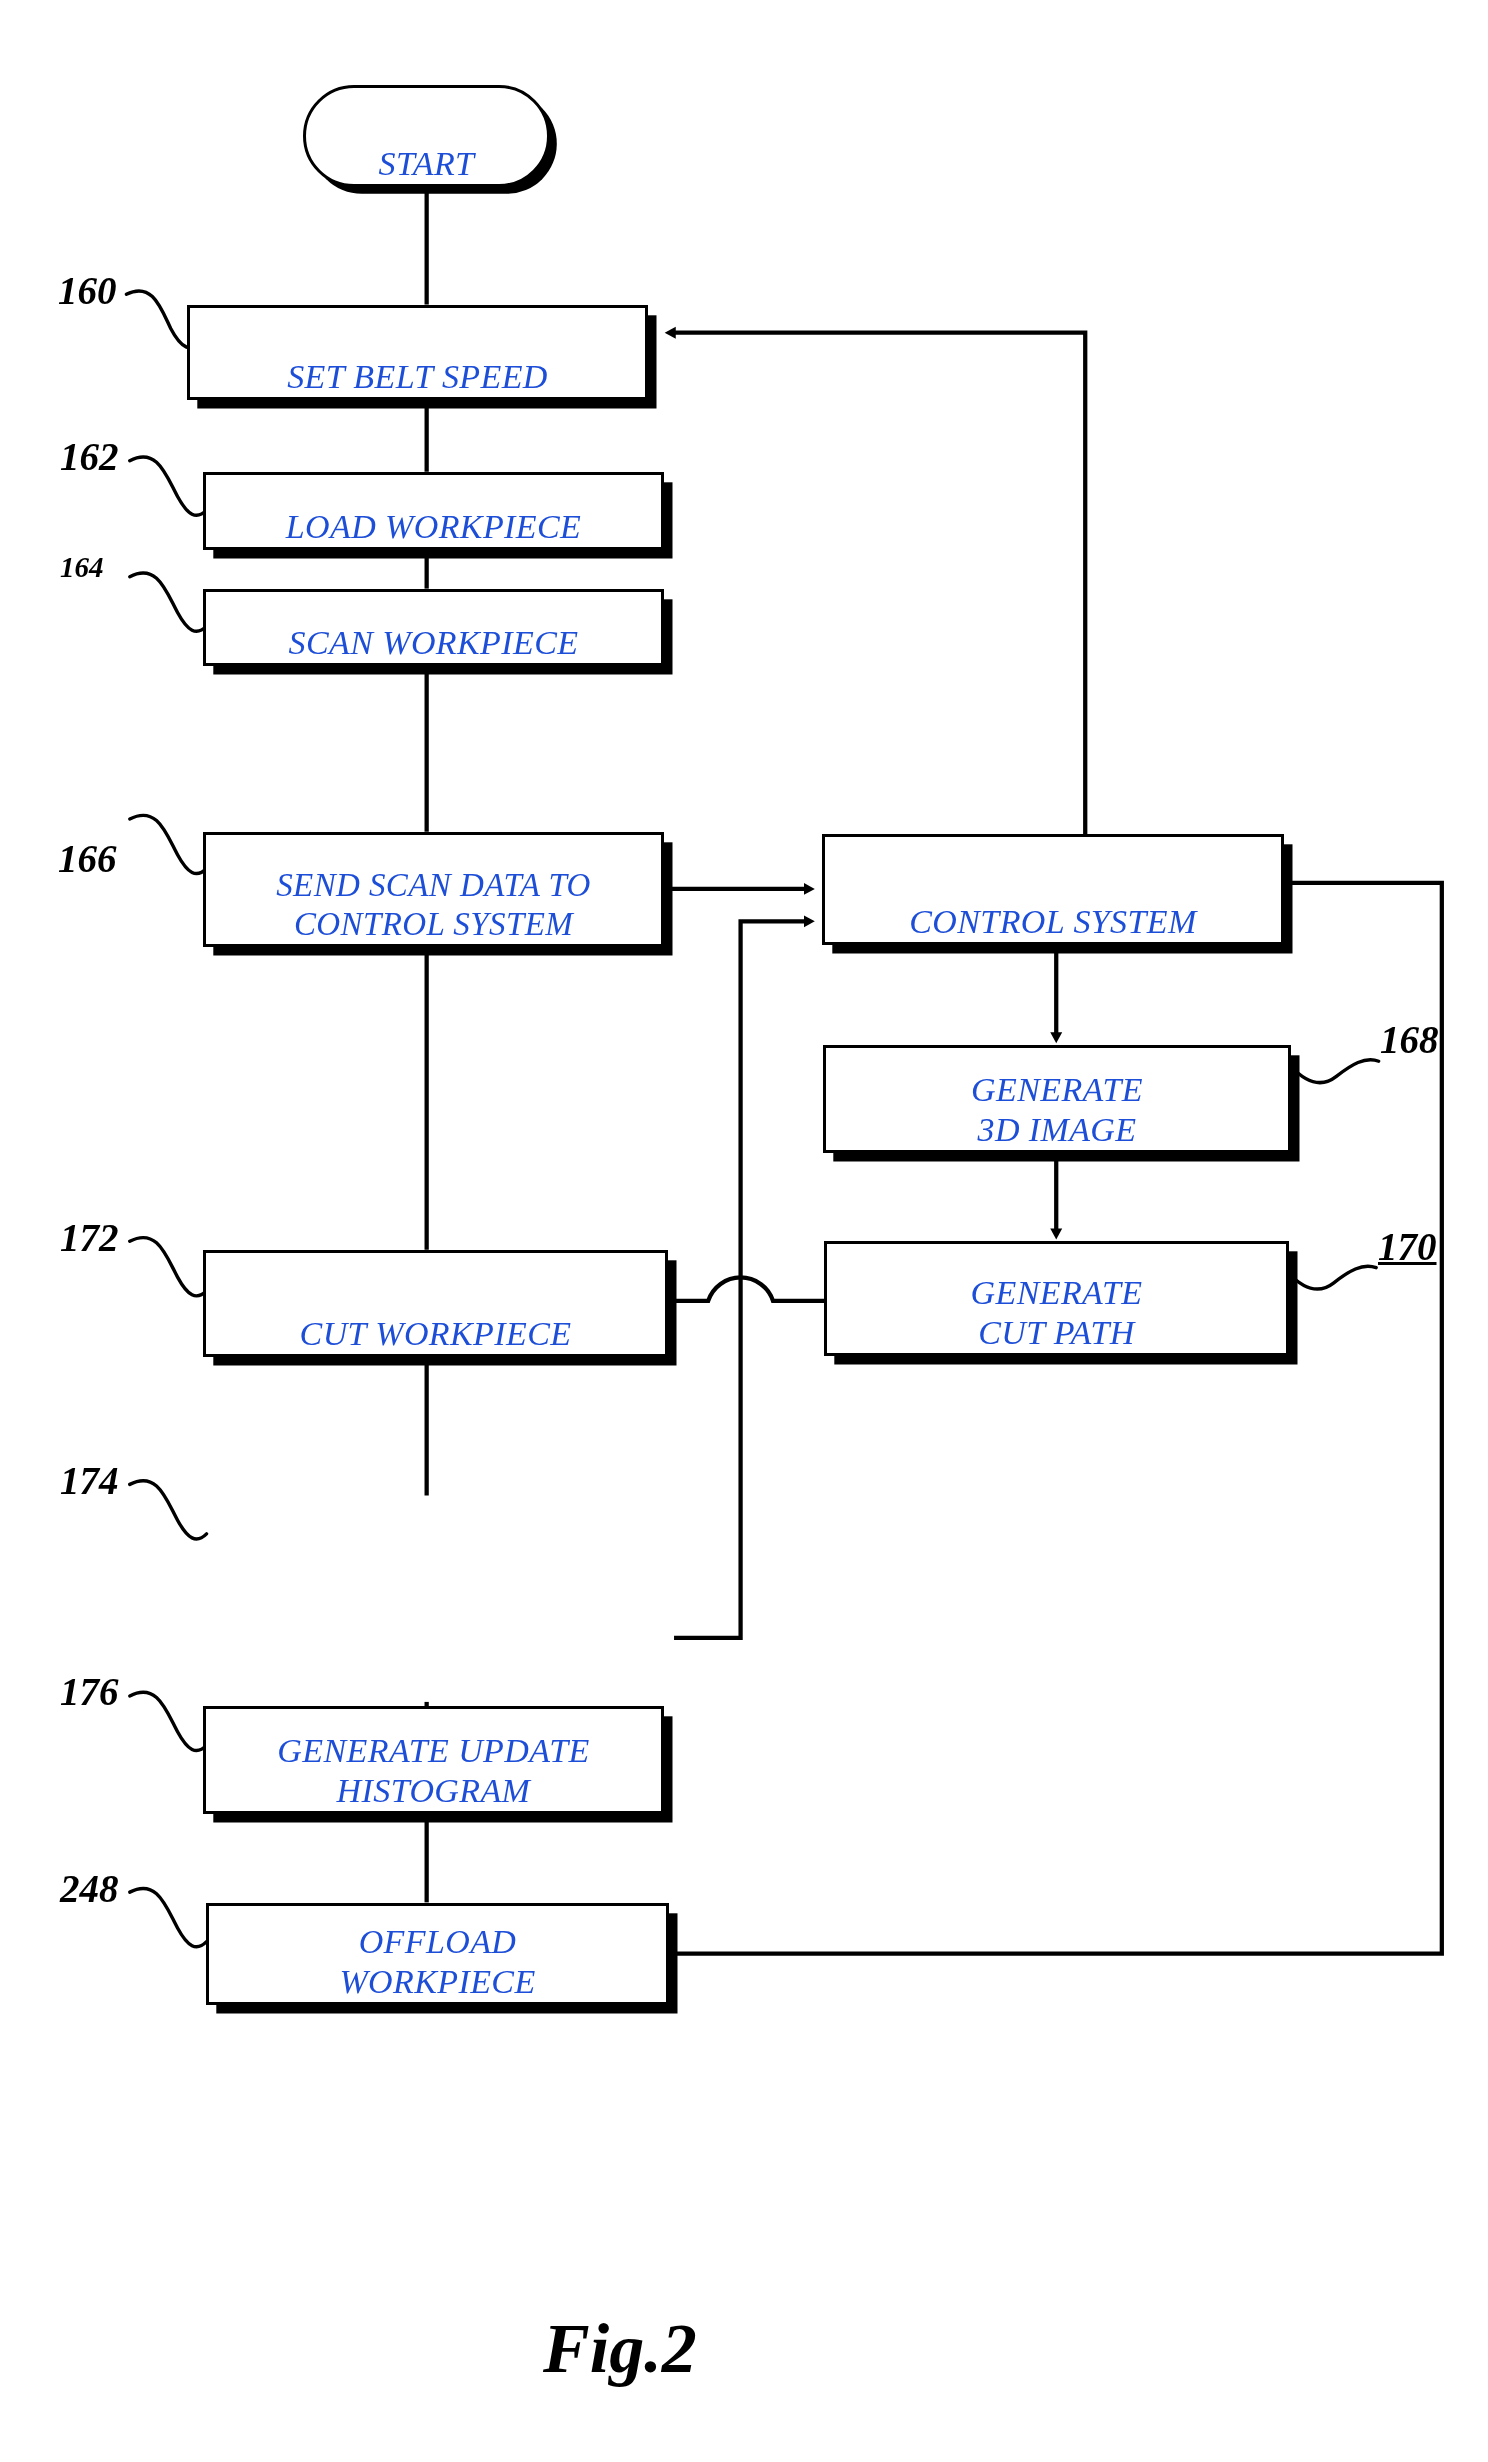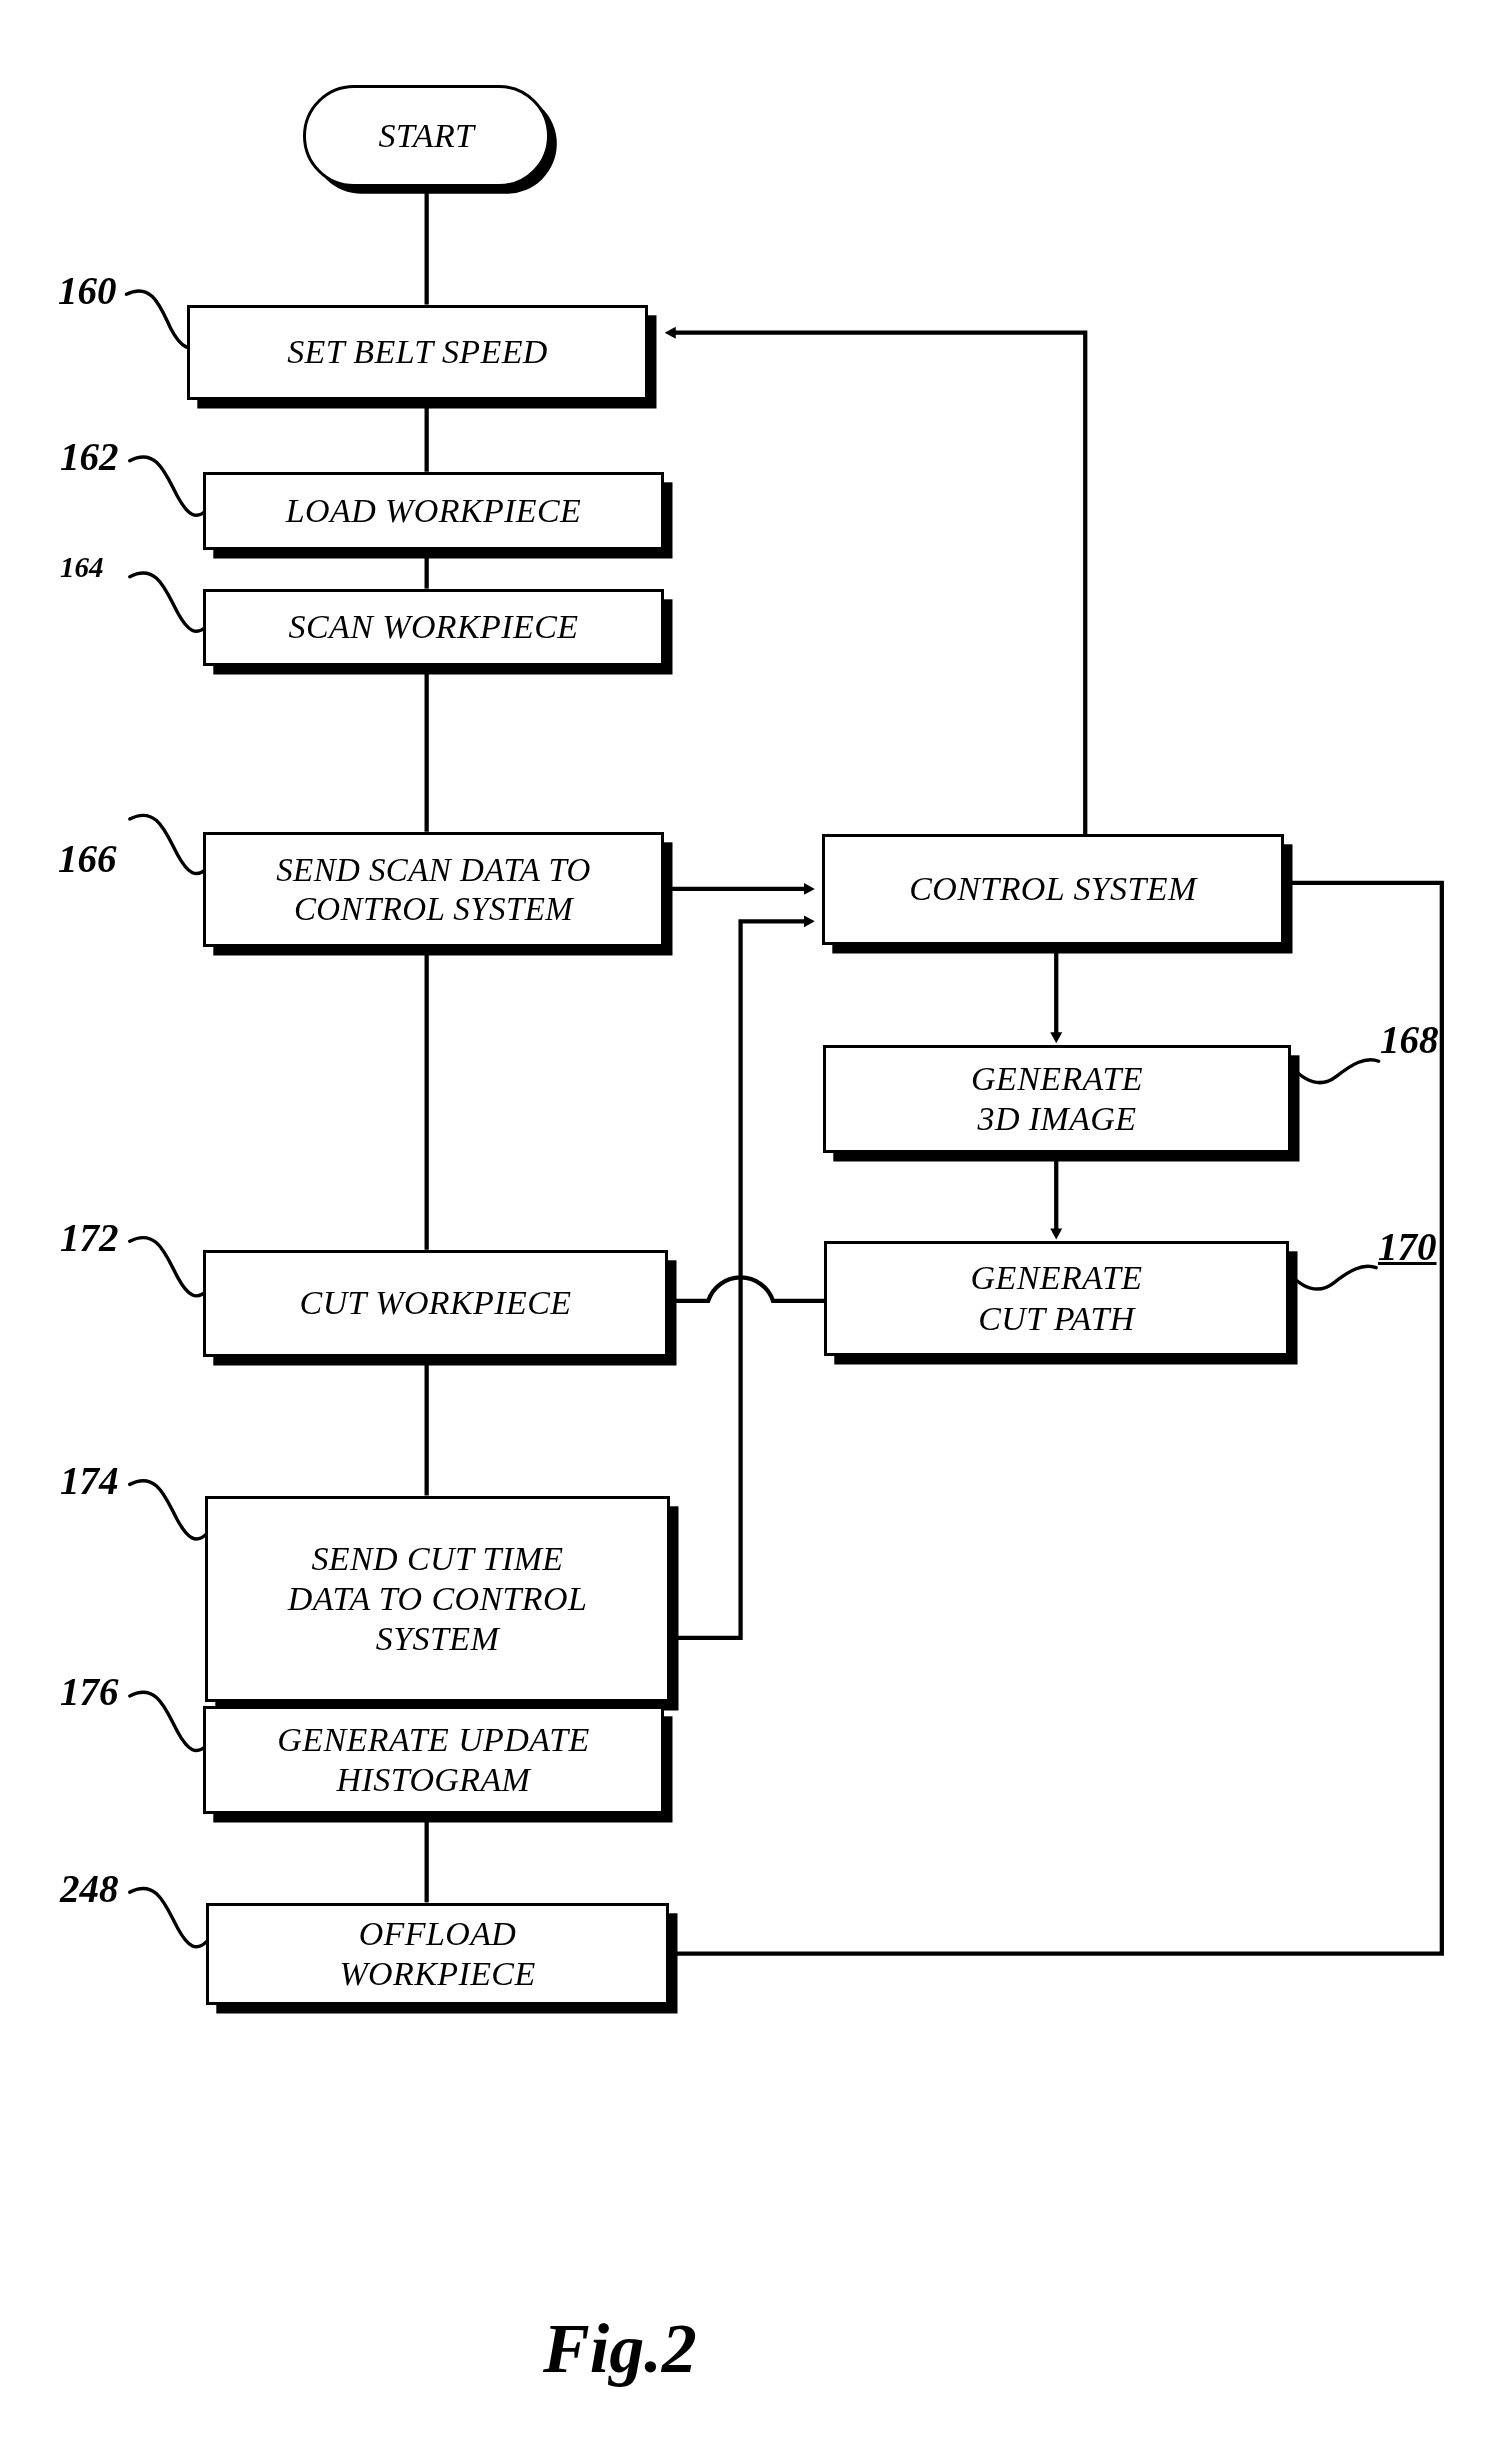--- a/index.html
+++ b/index.html
@@ -26,26 +26,26 @@
     pointer-events: none;
   }
 
   
   .node {
     position: absolute;
     box-sizing: border-box;
     background: #ffffff;
     border: 3.4px solid #000000;
     display: flex;
-    align-items: center;
+    align-items: flex-end;
     justify-content: center;
     text-align: center;
     font-style: italic;
     font-weight: 400;
-    color: #000000;
+    color: #1d4ed8;
     letter-spacing: 0.4px;
     
     box-shadow: 9.4px 9.4px 0 -0.9px #000000;
   }
   .node .label {
     display: block;
     line-height: 1.18;
     white-space: pre-line;
   }
   .terminator {
@@ -168,25 +168,20 @@
 
   <div class="node" style="left:824px; top:1241px; width:465px; height:115px; font-size:34px;">
     <span class="label">GENERATE
 CUT PATH</span>
   </div>
 
   <div class="node" style="left:203px; top:1250px; width:465px; height:107px; font-size:34px;">
     <span class="label">CUT WORKPIECE</span>
   </div>
 
-  <div class="node" style="left:205px; top:1496px; width:465px; height:206px; font-size:34px;">
-    <span class="label">SEND CUT TIME
-DATA TO CONTROL
-SYSTEM</span>
-  </div>
 
   <div class="node" style="left:203px; top:1706px; width:461px; height:108px; font-size:34px;">
     <span class="label">GENERATE UPDATE
 HISTOGRAM</span>
   </div>
 
   <div class="node" style="left:206px; top:1903px; width:463px; height:102px; font-size:34px;">
     <span class="label">OFFLOAD
 WORKPIECE</span>
   </div>

